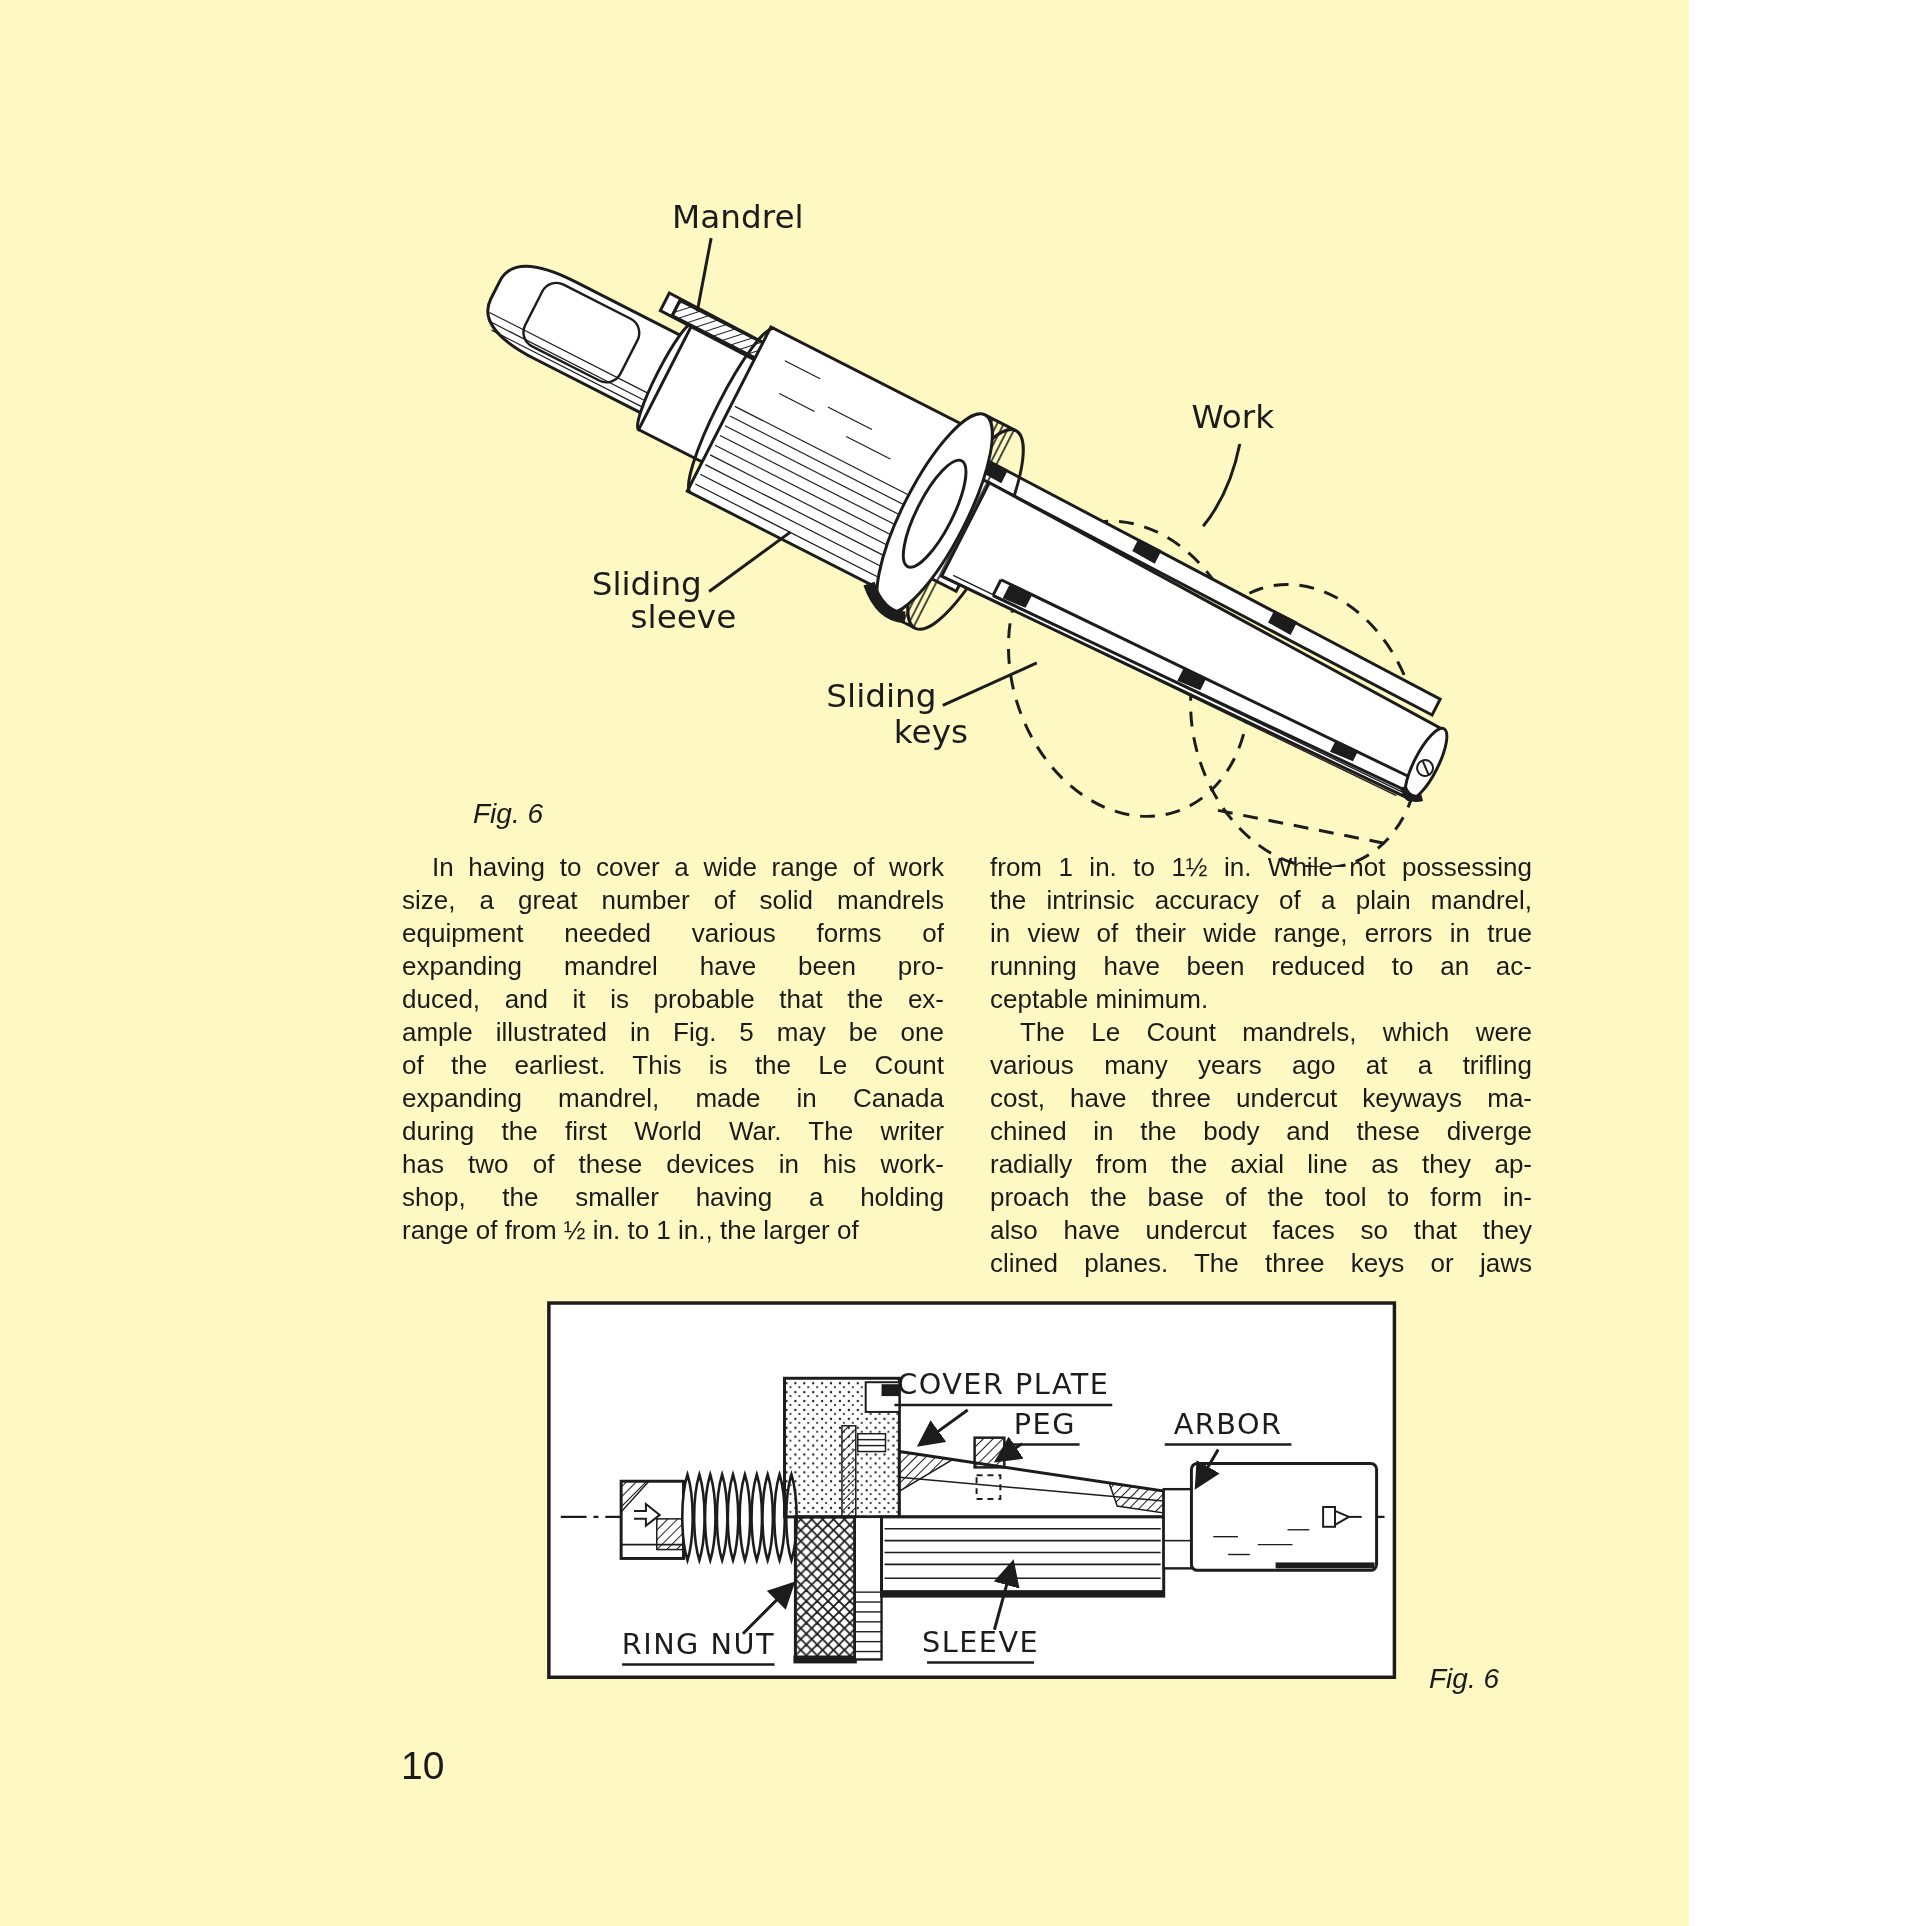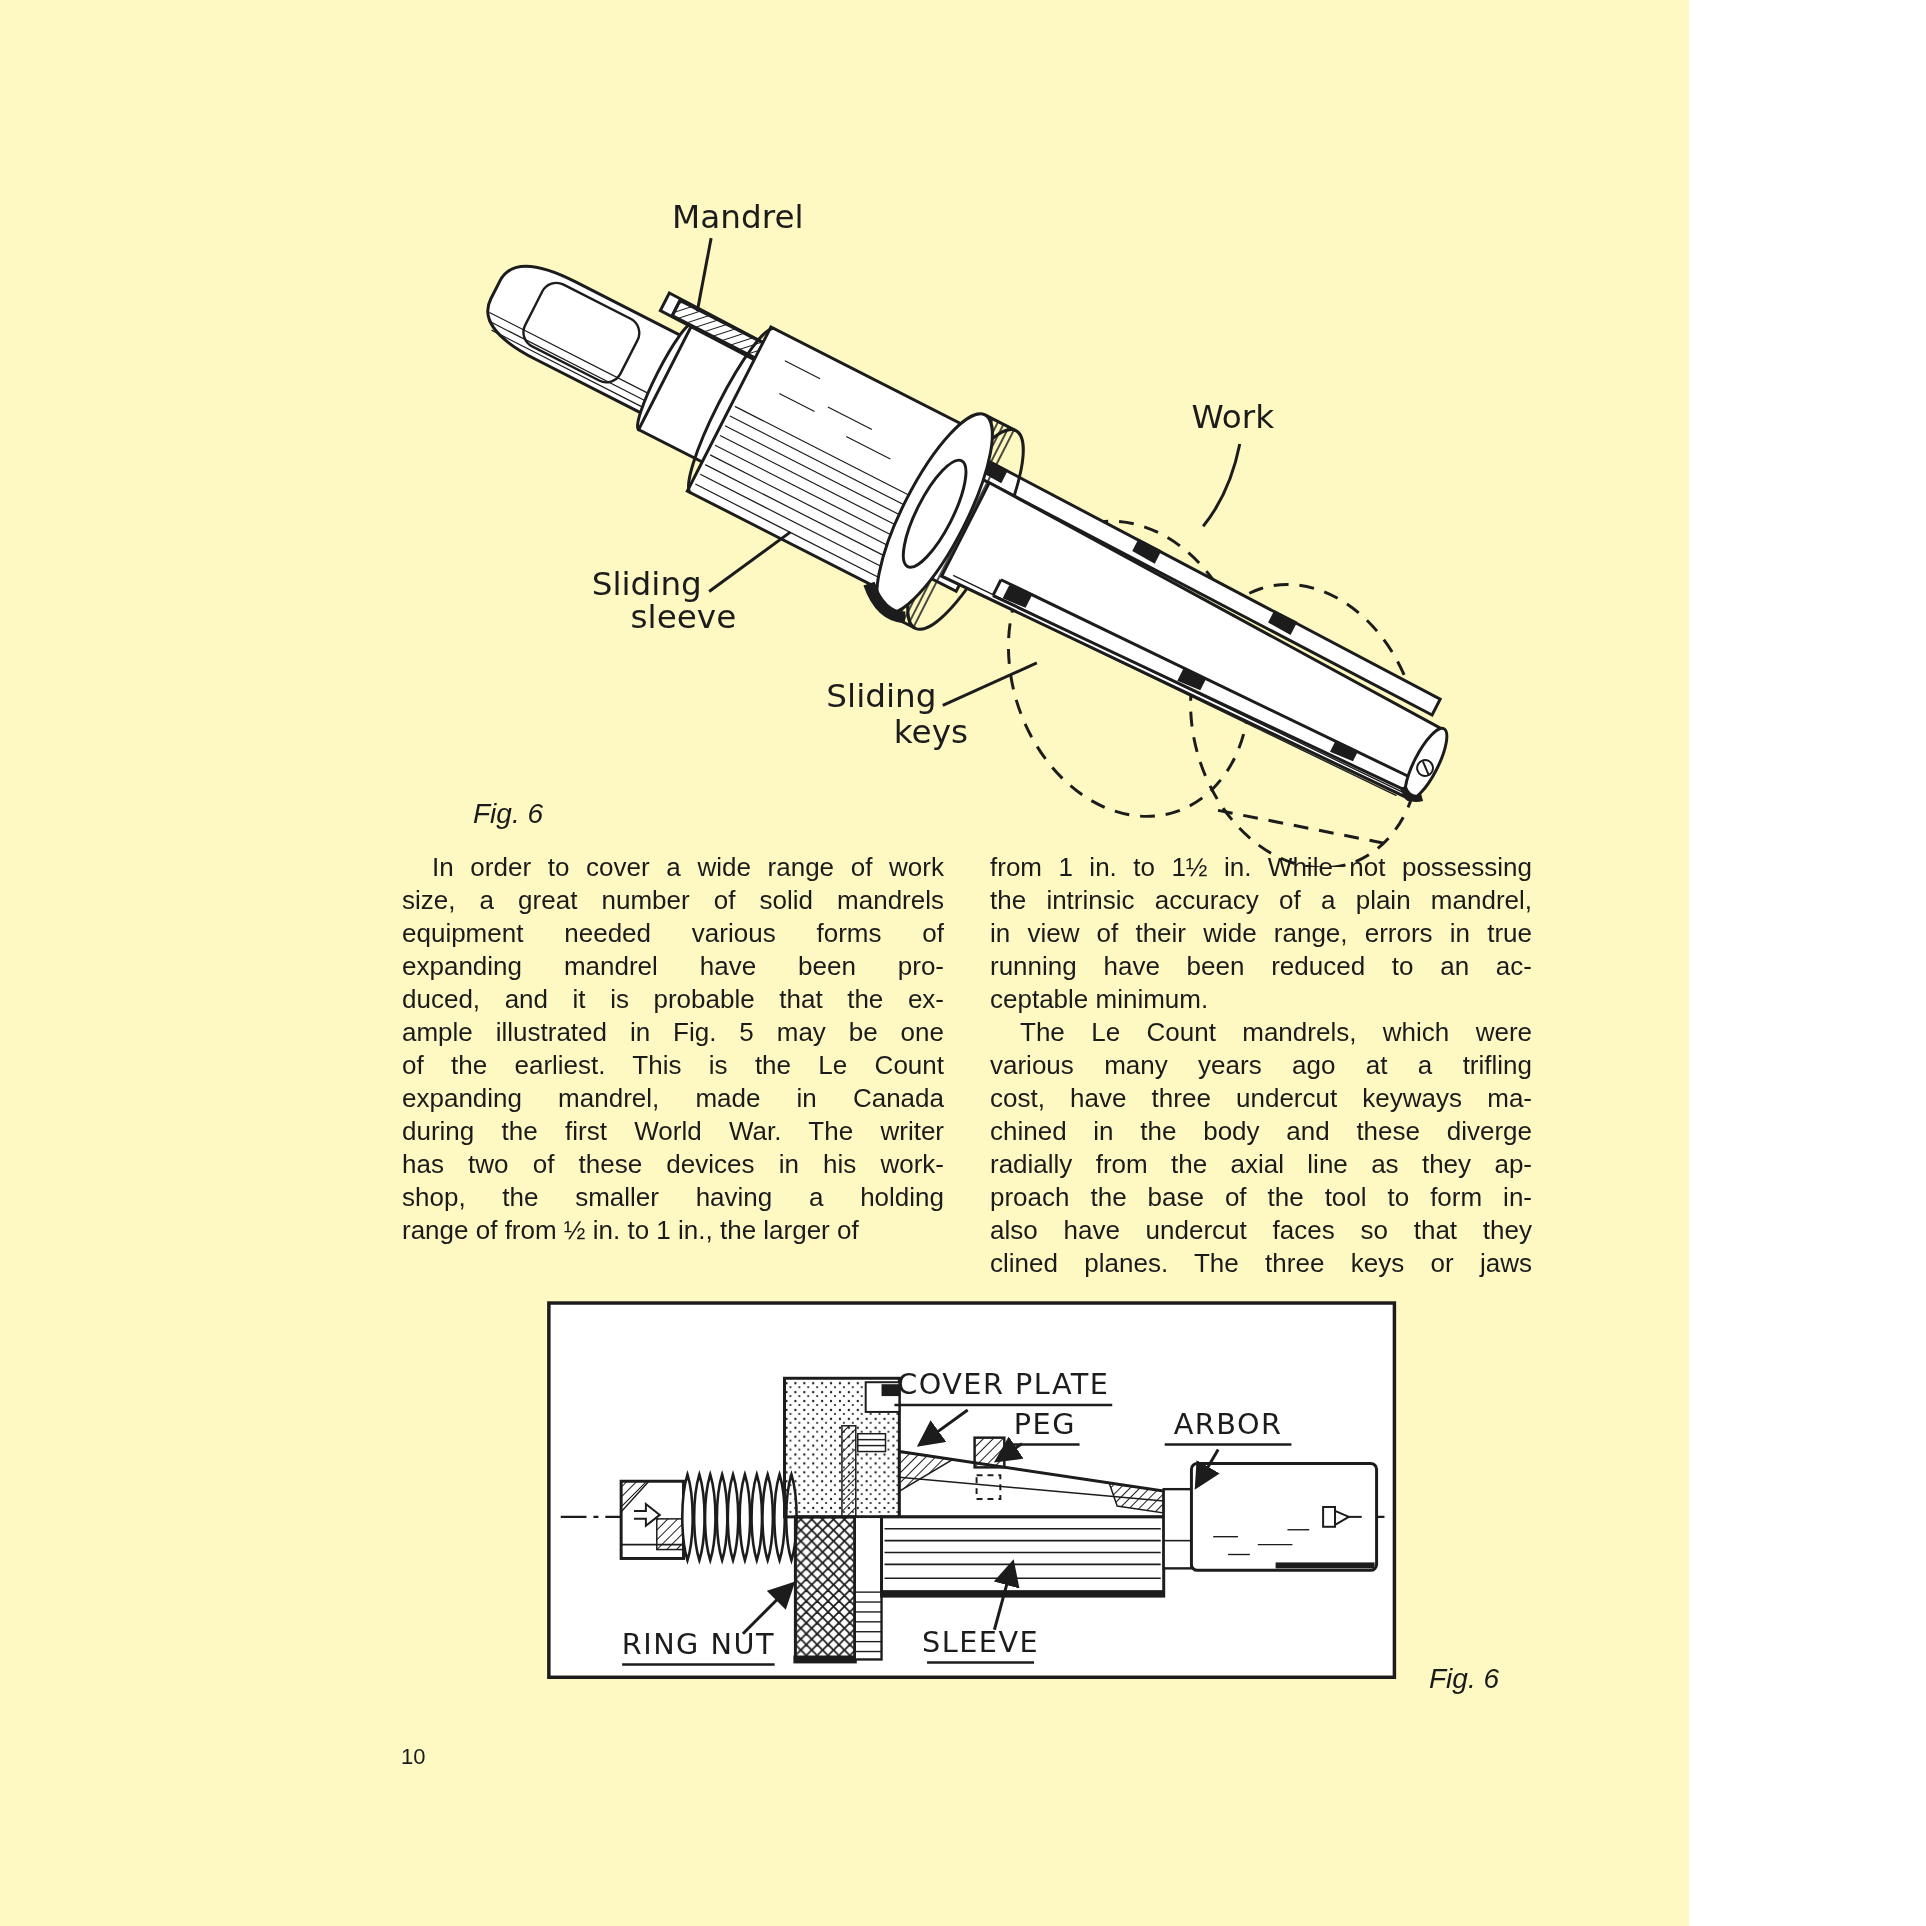--- a/index.html
+++ b/index.html
@@ -4,21 +4,21 @@
 <style>
   html,body{margin:0;padding:0;background:#ffffff;}
   #page{position:relative;width:1689px;height:1927px;background:#fef9c3;overflow:hidden;
         font-family:"Liberation Sans", sans-serif;color:#1c1c1c;}
   .col{position:absolute;width:542px;font-size:26px;line-height:33px;color:#1b1b1b;}
   .tline{display:block;width:100%;text-align:justify;text-align-last:justify;white-space:nowrap;
          height:33px;overflow:visible;}
   .tline.indent{padding-left:30px;width:512px;}
   .tline.nojust{text-align-last:left;}
   .caption{position:absolute;font-style:italic;font-size:28px;color:#1b1b1b;}
-  .pagenum{position:absolute;font-size:22px;color:#1b1b1b;}
+  .pagenum{position:absolute;font-size:39px;color:#1b1b1b;}
   svg{position:absolute;}
   svg text{font-family:"DejaVu Sans", sans-serif;fill:#1c1c1c;}
   .figlabel{font-size:33px;}
   .figlabel6{font-size:29px;letter-spacing:1.5px;}
 </style>
 </head>
 <body>
 
 <div id="page">
 
@@ -123,21 +123,21 @@
     <text class="figlabel" x="1245" y="432" text-anchor="middle">Work</text>
     <text class="figlabel" x="653" y="600" text-anchor="middle">Sliding</text>
     <text class="figlabel" x="690" y="634" text-anchor="middle">sleeve</text>
     <text class="figlabel" x="890" y="714" text-anchor="middle">Sliding</text>
     <text class="figlabel" x="940" y="750" text-anchor="middle">keys</text>
   </svg>
 
   <div class="caption" style="left:473px;top:798px;">Fig. 6</div>
 
   <div class="col" style="left:402px;top:851px;">
-    <span class="tline indent">In order to cover a wide range of work</span>
+    <span class="tline indent">In having to cover a wide range of work</span>
     <span class="tline">size, a great number of solid mandrels</span>
     <span class="tline">equipment needed various forms of</span>
     <span class="tline">expanding mandrel have been pro-</span>
     <span class="tline">duced, and it is probable that the ex-</span>
     <span class="tline">ample illustrated in Fig. 5 may be one</span>
     <span class="tline">of the earliest. This is the Le Count</span>
     <span class="tline">expanding mandrel, made in Canada</span>
     <span class="tline">during the first World War. The writer</span>
     <span class="tline">has two of these devices in his work-</span>
     <span class="tline">shop, the smaller having a holding</span>

